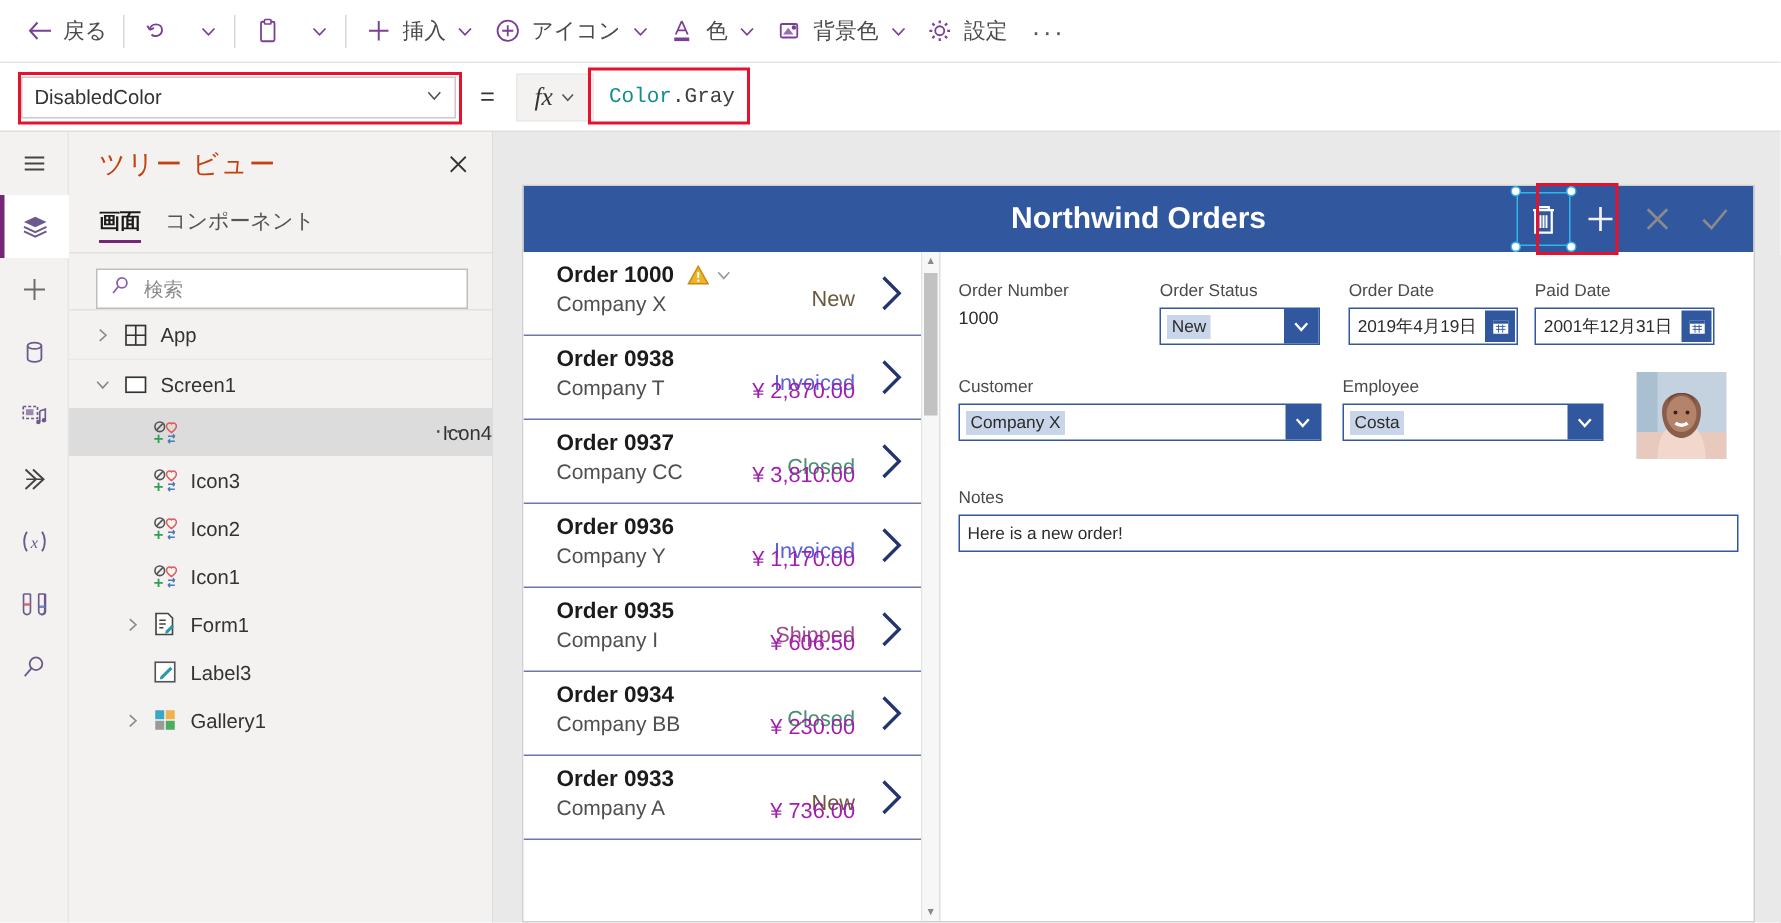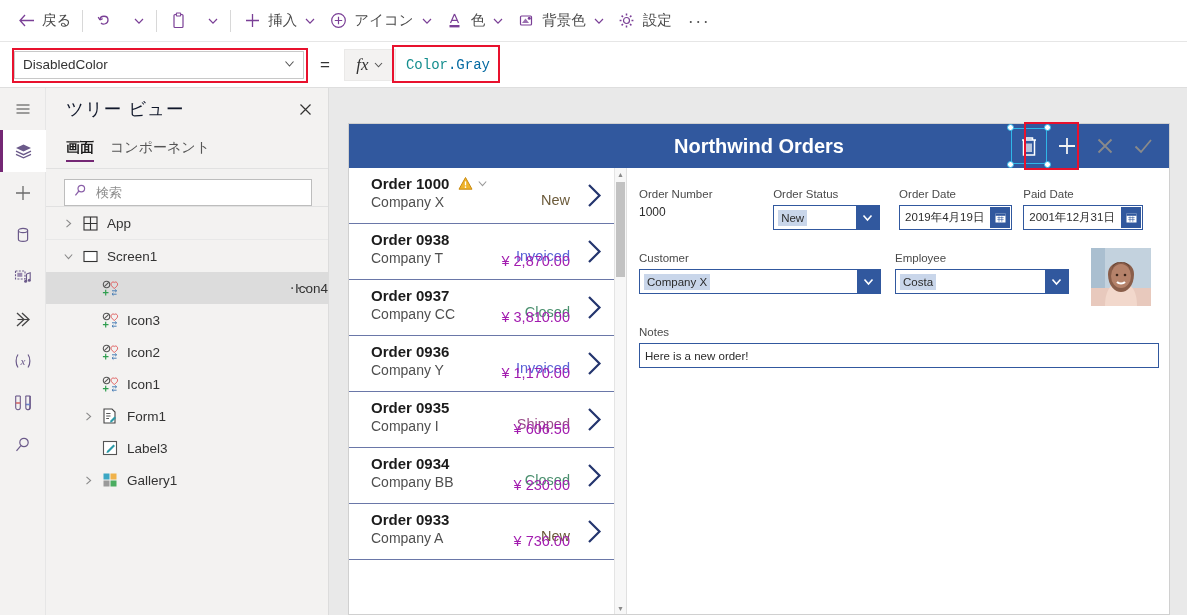--- a/index.html
+++ b/index.html
@@ -67,21 +67,21 @@
     font-style:italic; font-family:"Liberation Serif", serif; font-size:17px; color:#333;
   }
   #formula-field {
     height:30px; background:#ffffff;
     display:flex; align-items:center;
     padding:0 10px;
     font-family:"Liberation Mono", monospace; font-size:14px;
     flex:1;
   }
   .fml-ns { color:#138d8d; }
-  .fml-mem { color:#0369a1; }
+  .fml-mem { color:#404040; }
 
   
   #rail {
     position:absolute; left:0; top:88px; width:46px; height:527px;
     background:#f3f2f1; border-right:1px solid #e6e6e6;
   }
   .rail-btn {
     width:46px; height:42px;
     display:flex; align-items:center; justify-content:center;
     color:#5b4a72;
@@ -94,21 +94,21 @@
 
   
   #treeview {
     position:absolute; left:46px; top:88px; width:283px; height:527px;
     background:#f3f2f1; border-right:1px solid #dcdcdc;
   }
   #tv-head {
     height:42px; display:flex; align-items:center;
     padding:0 14px 0 20px;
   }
-  #tv-title { font-size:17.5px; color:#0f172a; letter-spacing:1px; flex:1; }
+  #tv-title { font-size:17.5px; color:#c2410c; letter-spacing:1px; flex:1; }
   #tv-close { color:#333; display:flex; align-items:center; }
   #tv-tabs { display:flex; padding:0 0 0 20px; height:32px; align-items:flex-end; }
   .tv-tab { font-size:14px; color:#555; padding:0 0 5px 0; margin-right:16px; position:relative; }
   .tv-tab.active { color:#1b1b1b; font-weight:bold; }
   .tv-tab.active::after {
     content:""; position:absolute; left:0; right:0; bottom:0; height:2.5px; background:#742774;
   }
   #tv-sep { height:1px; background:#e1e1e1; margin-top:6px; }
   #tv-search-wrap { padding:10px 16px 0 18px; }
   #tv-search {

